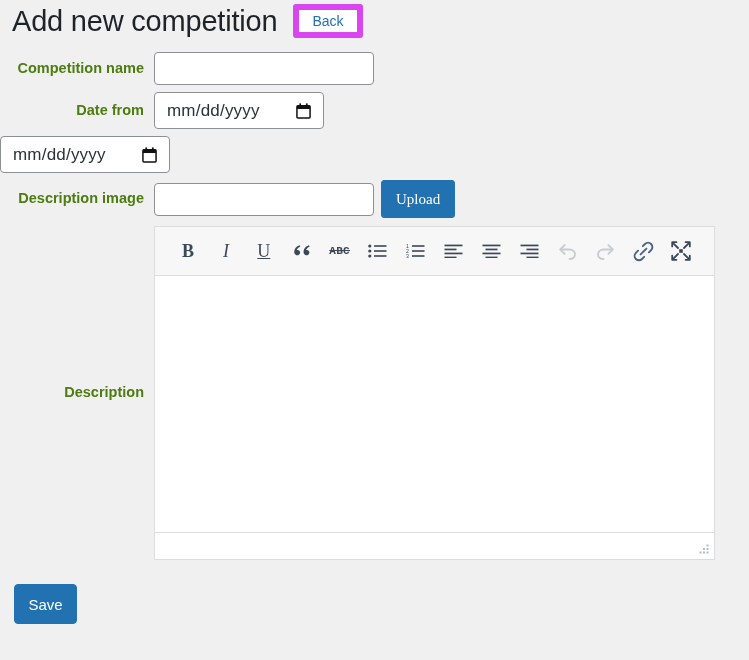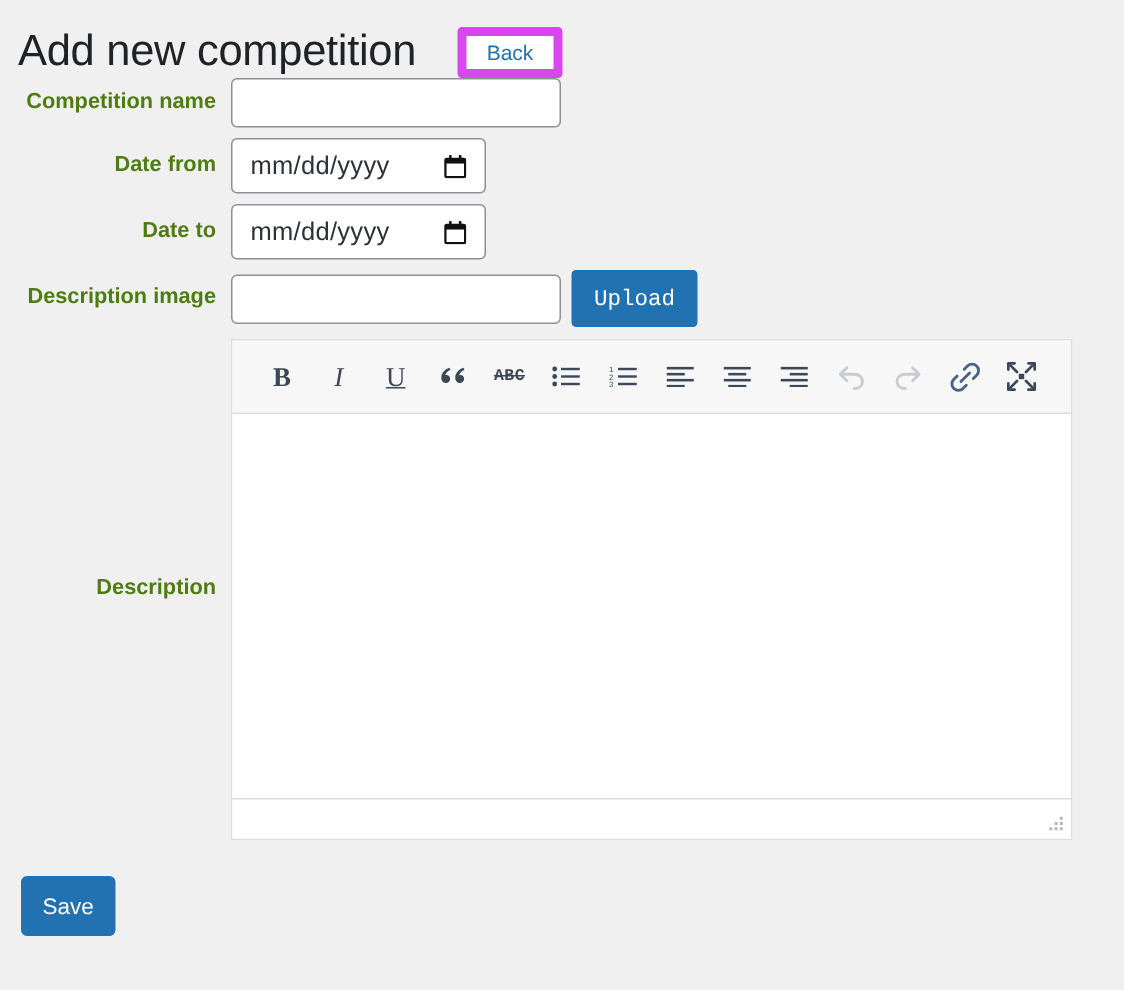--- a/index.html
+++ b/index.html
@@ -19,22 +19,22 @@
     position: relative;
     width: 749px;
     height: 660px;
     box-sizing: border-box;
     padding: 0;
   }
 
   
   .page-header {
     display: flex;
-    align-items: flex-end;
-    gap: 28px;
+    align-items: flex-start;
+    gap: 16px;
     padding: 4px 0 0 12px;
     height: 52px;
     box-sizing: border-box;
   }
   .page-title {
     font-size: 29px;
     font-weight: 400;
     line-height: 1.2;
     color: #1d2327;
     margin: 0;
@@ -135,21 +135,21 @@
     align-items: center;
     justify-content: center;
     height: 38px;
     padding: 0 14px;
     box-sizing: border-box;
     background: #2271b1;
     border: 1px solid #2271b1;
     border-radius: 3px;
     color: #ffffff;
     font-size: 15px;
-    font-family: Liberation Mono, monospace;
+    font-family: Liberation Serif, serif;
     cursor: pointer;
     line-height: 1;
   }
 
   
   .editor-row {
     display: flex;
     align-items: stretch;
     margin-top: 8px;
   }
@@ -269,21 +269,20 @@
             <rect x="1" y="3" width="14" height="13" rx="1" fill="none" stroke="#111" stroke-width="1.6"></rect>
             <rect x="1" y="3" width="14" height="3.4" fill="#111"></rect>
             <rect x="3.6" y="0.4" width="1.8" height="3.6" fill="#111"></rect>
             <rect x="10.6" y="0.4" width="1.8" height="3.6" fill="#111"></rect>
           </svg>
         </div>
       </div>
     </div>
 
     <div class="form-row">
-      <div class="form-label">Date to</div>
       <div class="field-wrap">
         <div class="date-input">
           <span class="date-text">mm/dd/yyyy</span>
           <svg class="cal-icon" viewBox="0 0 16 17">
             <rect x="1" y="3" width="14" height="13" rx="1" fill="none" stroke="#111" stroke-width="1.6"></rect>
             <rect x="1" y="3" width="14" height="3.4" fill="#111"></rect>
             <rect x="3.6" y="0.4" width="1.8" height="3.6" fill="#111"></rect>
             <rect x="10.6" y="0.4" width="1.8" height="3.6" fill="#111"></rect>
           </svg>
         </div>

